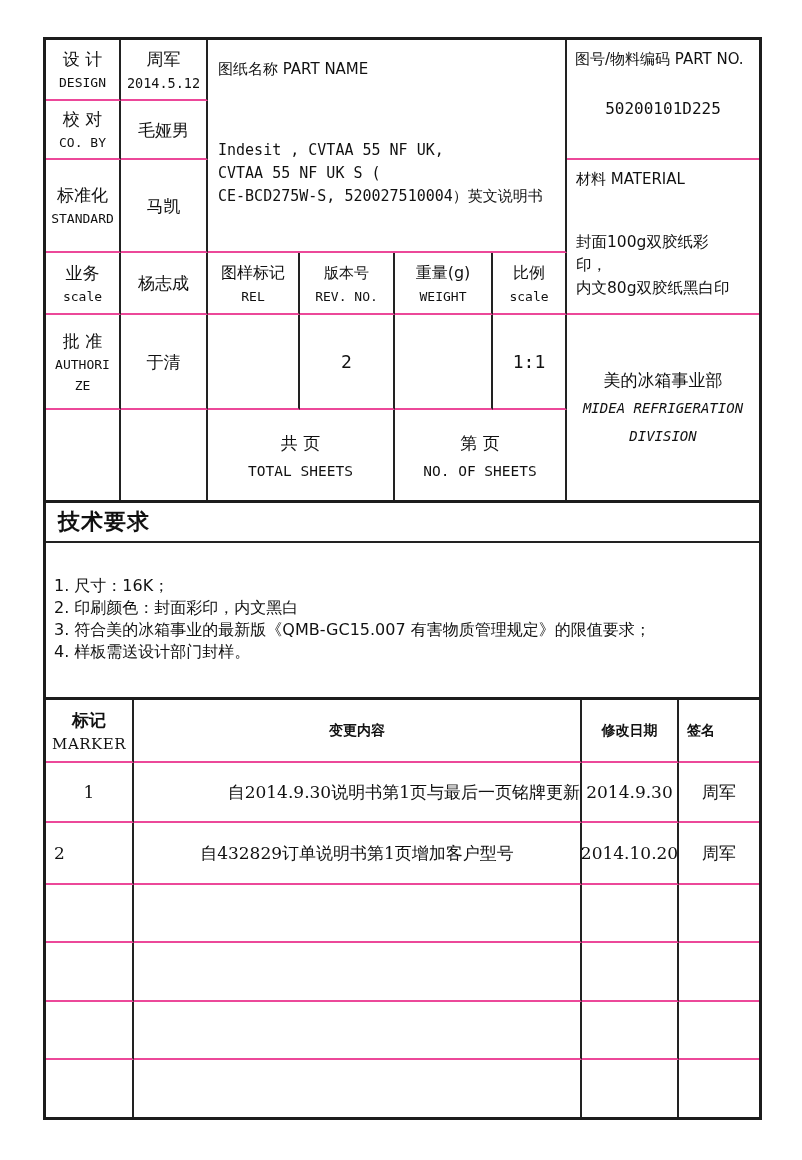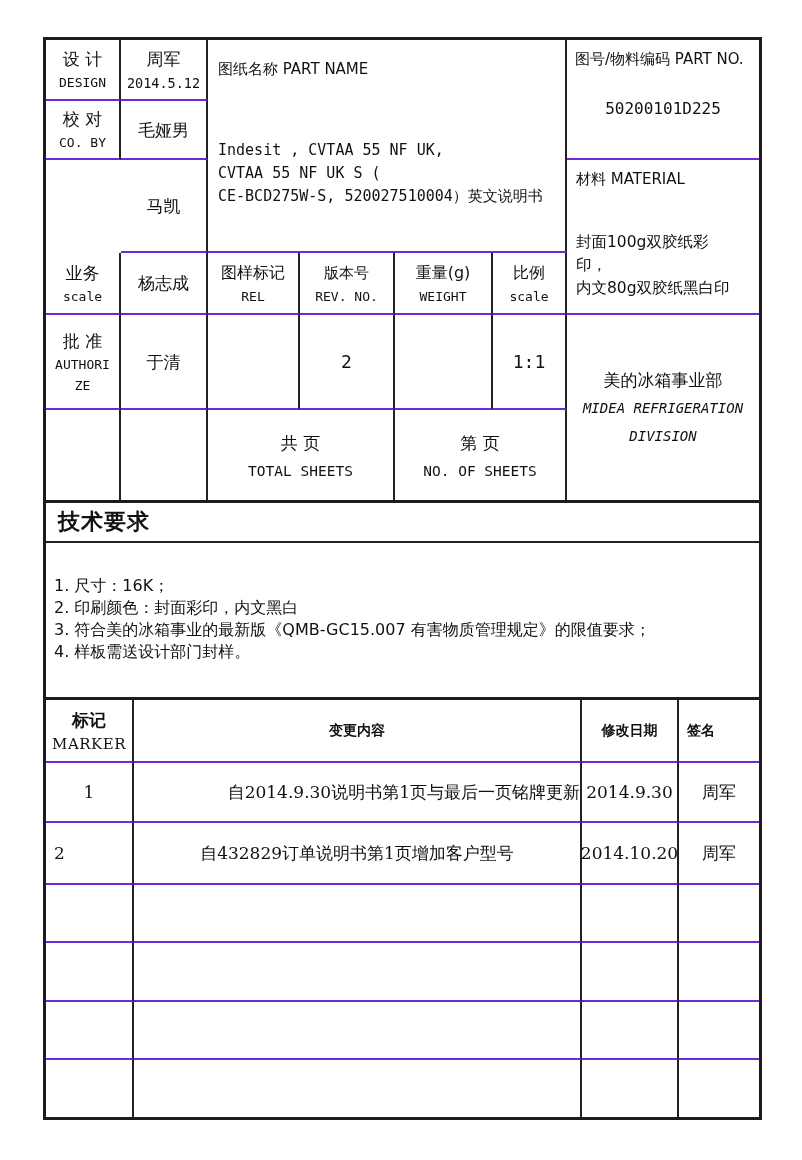--- a/index.html
+++ b/index.html
@@ -11,21 +11,21 @@
   }
   
   .title-block {
     position:absolute; left:43px; top:37px; width:719px; height:466px;
     border:3px solid #1c1c1c;
     display:grid;
     grid-template-columns:75px 87px 92px 95px 98px 74px 1fr;
     grid-template-rows:61px 59px 93px 62px 95px 1fr;
   }
   .cell {
-    border-right:2px solid #222; border-bottom:2px solid #6d28d9;
+    border-right:2px solid #222; border-bottom:2px solid #ec4899;
     display:flex; flex-direction:column; align-items:center; justify-content:center;
     overflow:hidden;
   }
   .cell.no-r { border-right:none; }
   .cell.no-b { border-bottom:none; }
   .lbl-cn { font-size:17px; line-height:22px; white-space:pre; }
   .lbl-en { font-size:13px; line-height:17px; font-family:"DejaVu Sans Mono","Liberation Mono",monospace; letter-spacing:0; margin-top:4px; }
   .nm { font-size:17px; line-height:22px; }
   .nm-date { font-size:13.5px; margin-top:5px; font-family:"DejaVu Sans Mono","Liberation Mono",monospace; }
   .cell.block { align-items:stretch; justify-content:flex-start; }
@@ -95,20 +95,24 @@
     </div>
 
     <div class="cell" style="grid-area:2/1/3/2">
       <div class="lbl-cn">校 对</div>
       <div class="lbl-en">CO. BY</div>
     </div>
     <div class="cell" style="grid-area:2/2/3/3">
       <div class="nm">毛娅男</div>
     </div>
 
+    <div class="cell" style="grid-area:3/1/4/2">
+      <div class="lbl-cn">标准化</div>
+      <div class="lbl-en">STANDARD</div>
+    </div>
     <div class="cell" style="grid-area:3/2/4/3">
       <div class="nm">马凯</div>
     </div>
     <div class="cell no-r" style="grid-area:3/7/5/8; display:block;">
       <div class="mat-wrap">
         <div class="mat-header">材料 MATERIAL</div>
         <div class="mat-lines">
           <div>封面100g双胶纸彩印，</div>
           <div>内文80g双胶纸黑白印</div>
         </div>

